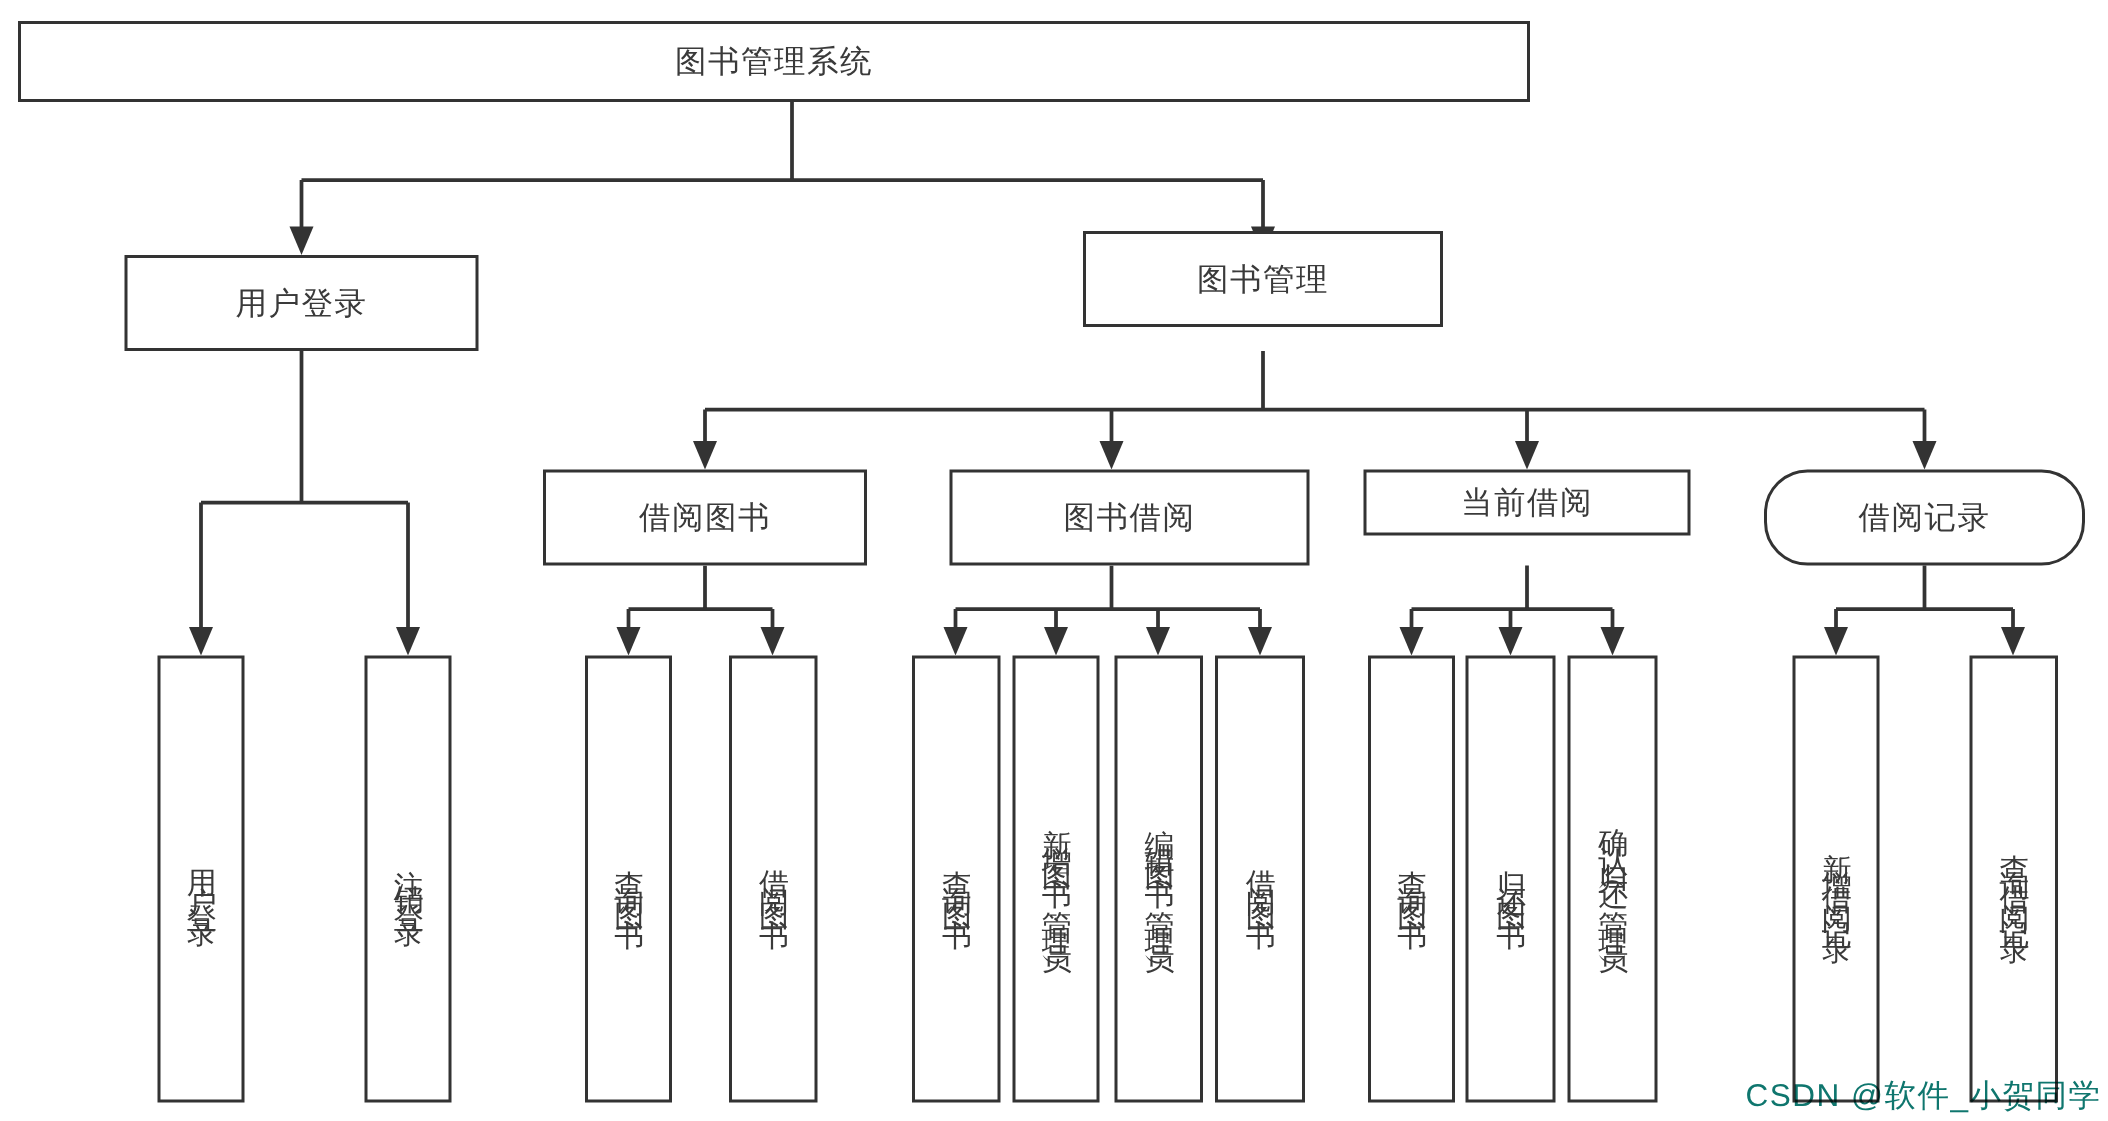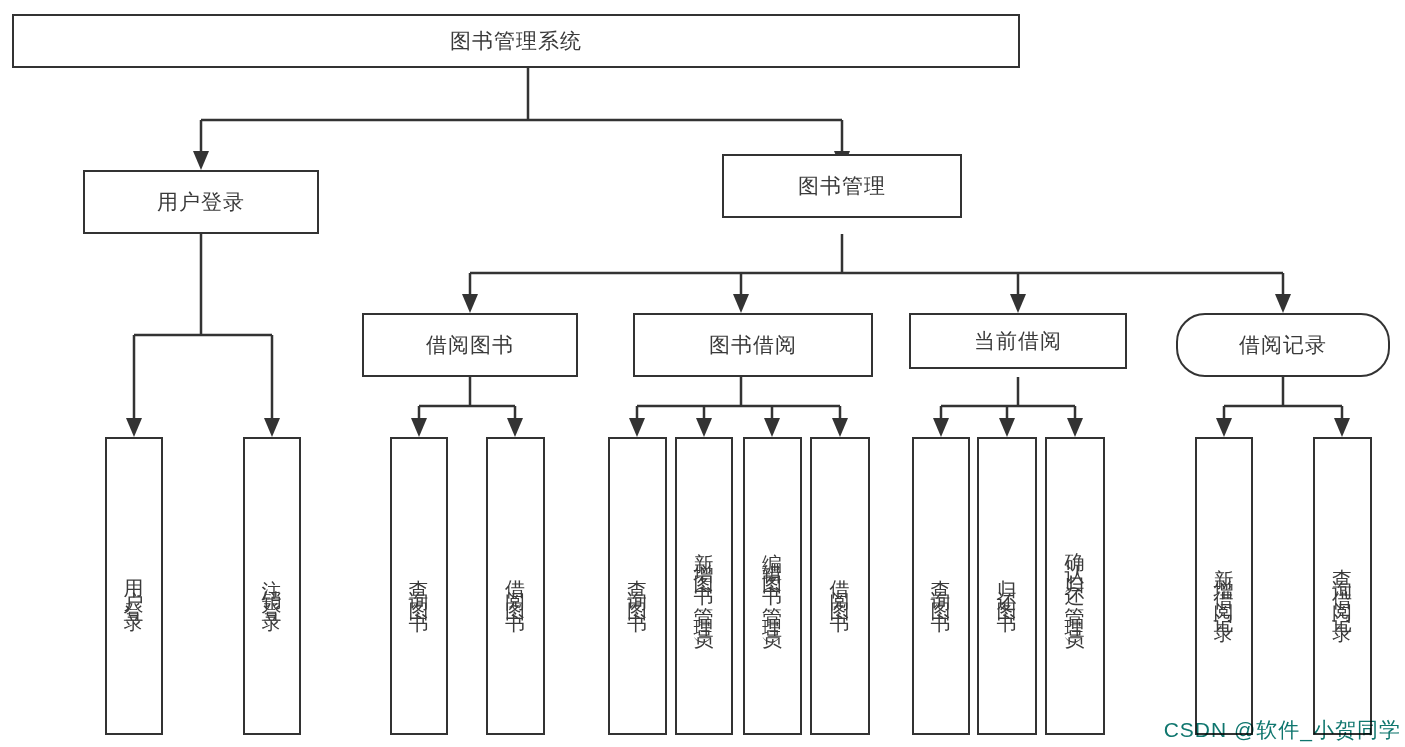--- a/index.html
+++ b/index.html
@@ -30,21 +30,21 @@
     letter-spacing:11px;
     font-weight:500;
     white-space:nowrap;
   }
   
   #box-root{left:12px;top:14px;width:1008px;height:54px;text-align:center;}
   #box-user-login{left:83px;top:170px;width:236px;height:64px;}
   #box-book-mgmt{left:722px;top:154px;width:240px;height:64px;}
   #box-new-book-rec{left:362px;top:313px;width:216px;height:64px;}
   #box-book-borrow{left:633px;top:313px;width:240px;height:64px;}
-  #box-current-borrow{left:909px;top:313px;width:218px;height:56px;}
+  #box-current-borrow{left:909px;top:313px;width:218px;height:44px;}
   #box-borrow-records{left:1176px;top:313px;width:214px;height:64px;border-radius:29px;}
   
   #leaf-user-login{left:105px;width:58px;}
   #leaf-logout{left:243px;width:58px;}
   #leaf-query-book-rec{left:390px;width:58px;}
   #leaf-borrow-book-rec{left:486px;width:59px;}
   #leaf-query-book-borrow{left:608px;width:59px;}
   #leaf-add-book-admin{left:675px;width:58px;}
   #leaf-edit-book-admin{left:743px;width:59px;}
   #leaf-borrow-book-borrow{left:810px;width:60px;}

